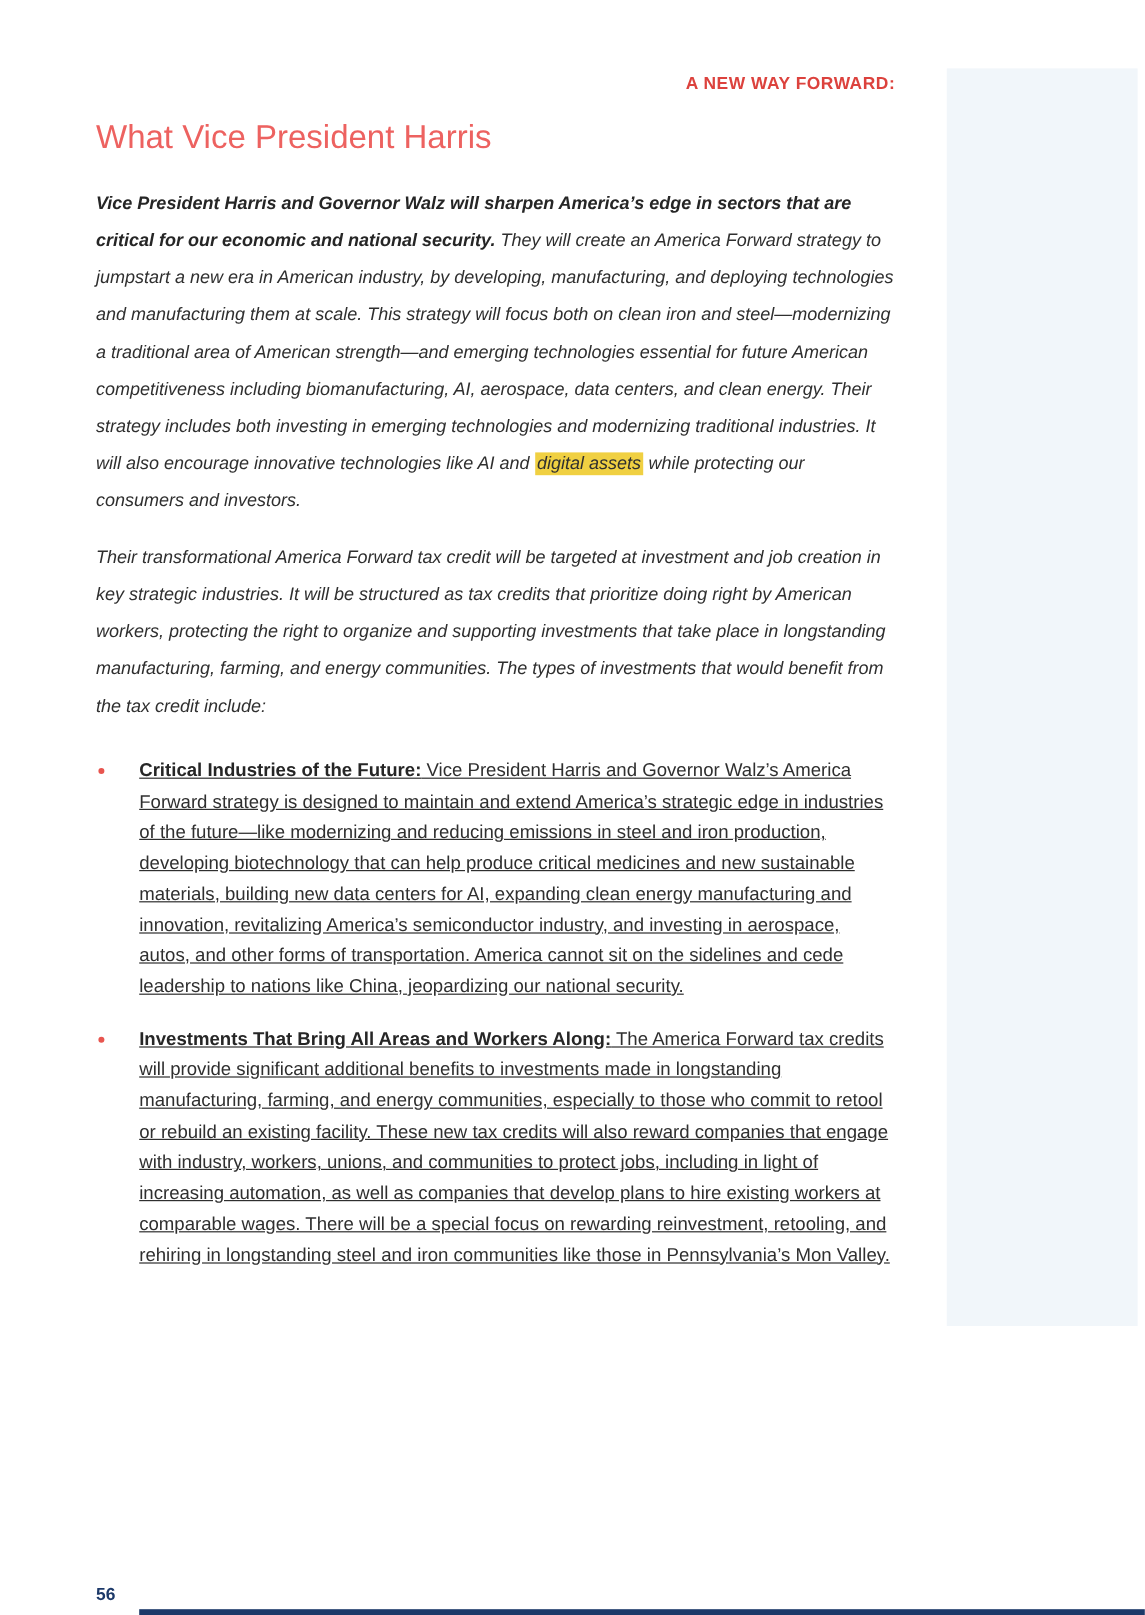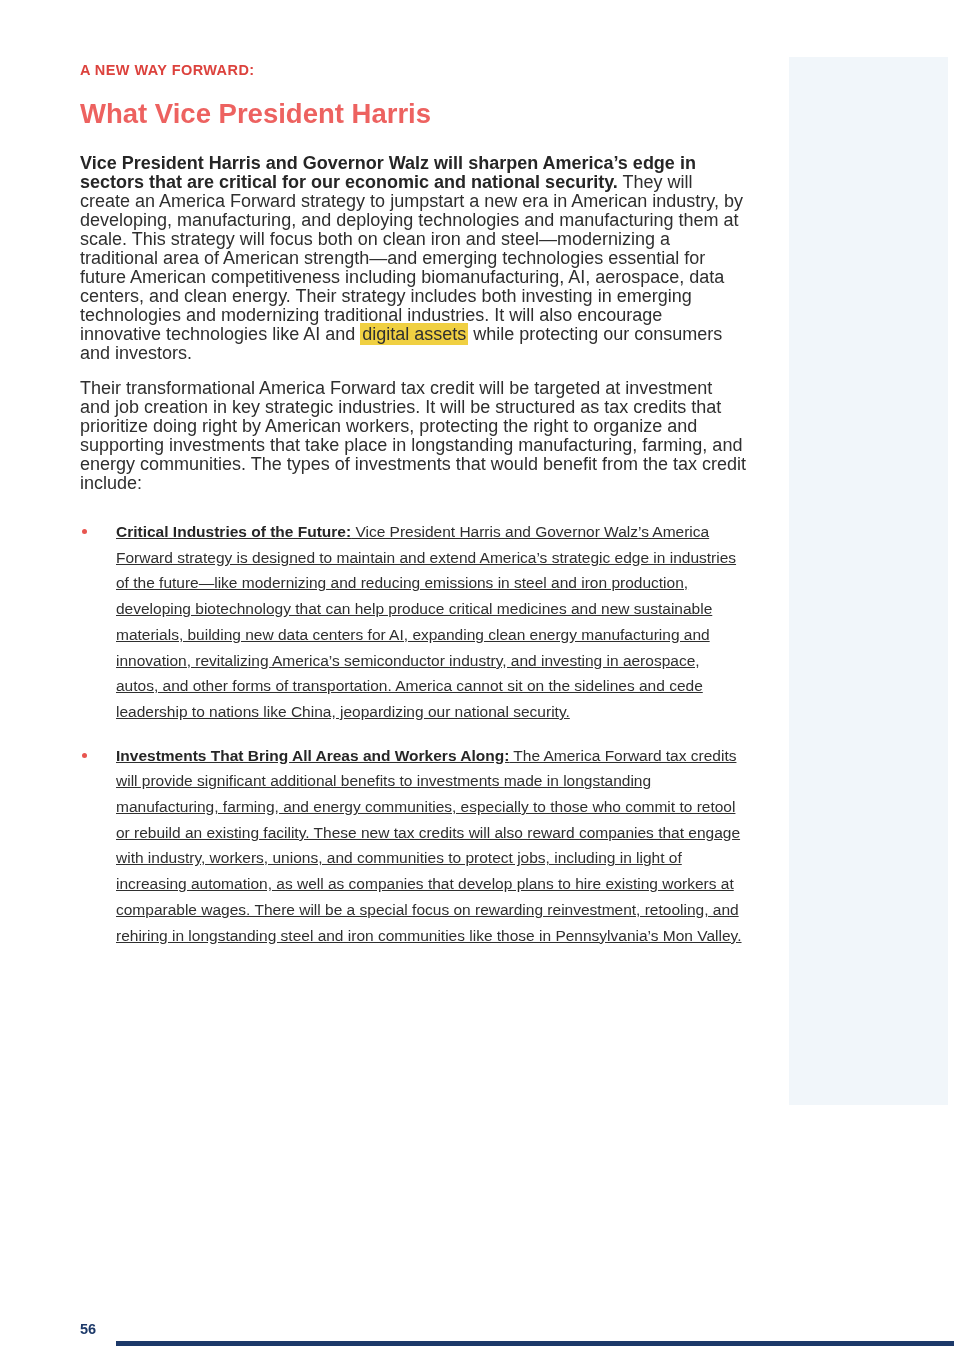--- a/index.html
+++ b/index.html
@@ -28,34 +28,36 @@
     left: 80px;
     top: 62px;
     width: 666px;
   }
   .eyebrow {
     margin: 0 0 21px 0;
     font-size: 14.5px;
     font-weight: 700;
     letter-spacing: 0.03em;
     color: #dc423d;
+    text-align: right;
   }
   .title {
     margin: 0 0 25px 0;
     font-size: 27.5px;
     line-height: 30px;
-    font-weight: 700;
+    font-weight: 400;
     color: #ed6260;
   }
   .title span { display: block; }
   .para {
     margin: 0 0 16px 0;
-    font-size: 18px;
-    line-height: 19px;
+    font-size: 15px;
+    line-height: 31px;
     color: #2f2f2f;
+    font-style: italic;
   }
   .para strong, .bullet-list strong {
     font-weight: 700;
     color: #262626;
   }
   mark.hl {
     background: #f0d042;
     color: #2f2f2f;
     padding: 1px 2px;
   }

